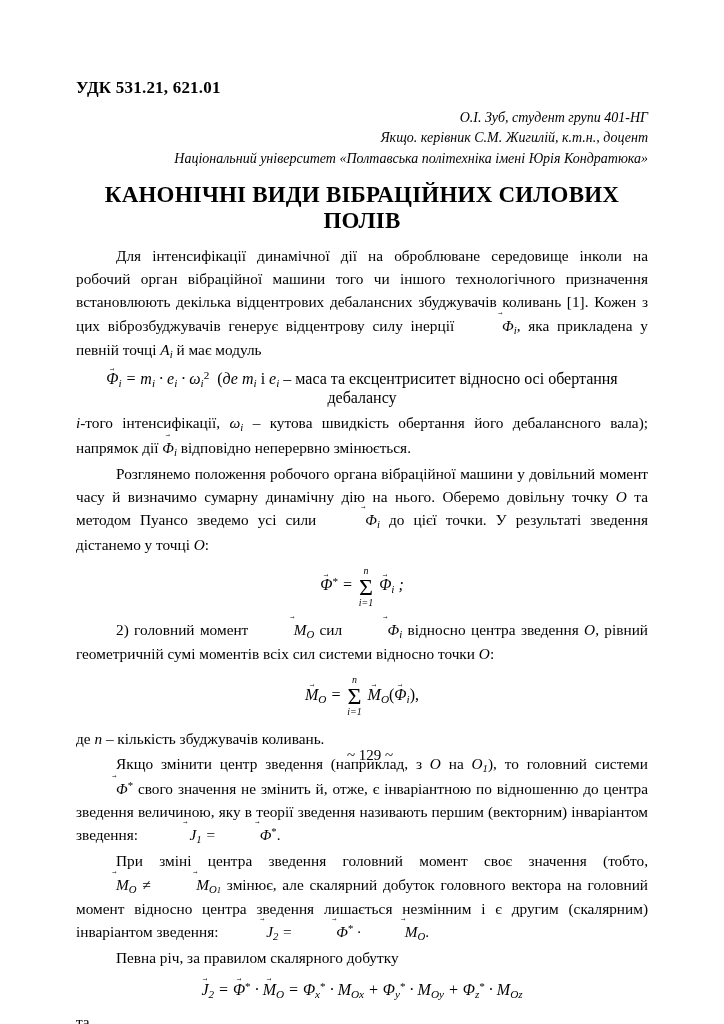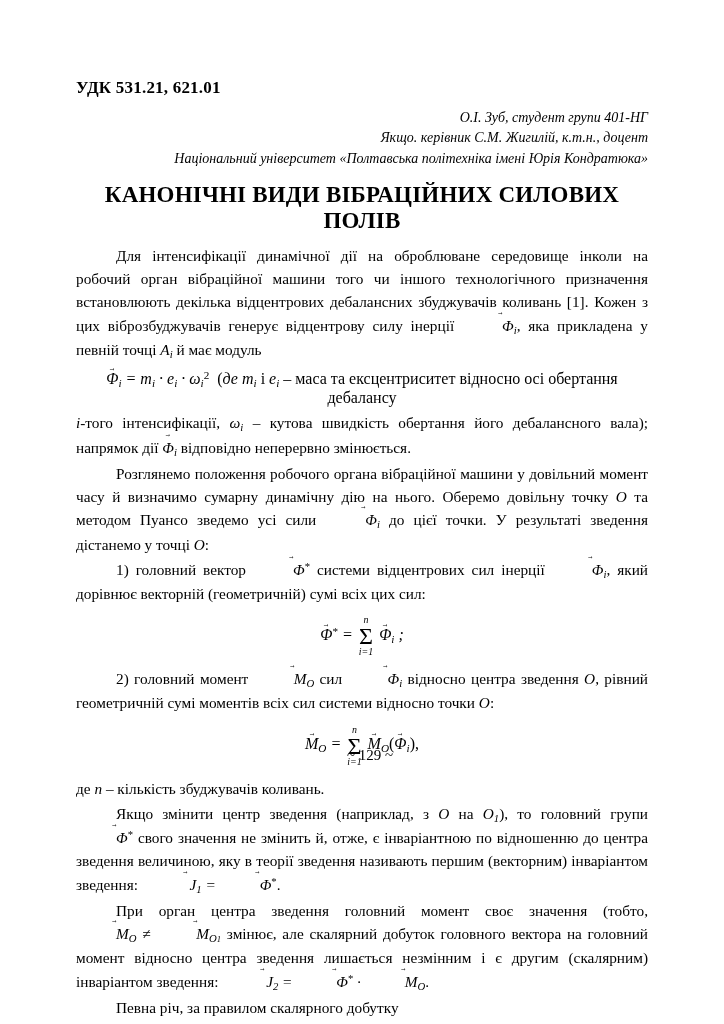--- a/index.html
+++ b/index.html
@@ -157,26 +157,20 @@
 
   <p class="body">
     <span>Розглянемо положення робочого органа вібраційної машини у довільний момент часу й визначимо сумарну динамічну дію на нього. Оберемо довільну точку</span>
     <span class="inline-math">O</span>
     <span>та методом Пуансо зведемо усі сили</span>
     <span class="inline-math"><span class="vec">Φ</span><span class="sub">i</span></span>
     <span>до цієї точки. У результаті зведення дістанемо у точці</span>
     <span class="inline-math">O</span><span>:</span>
   </p>
 
-  <p class="body">
-    <span>1) головний вектор</span>
-    <span class="inline-math"><span class="vec">Φ</span><span class="sup">*</span></span>
-    <span>системи відцентрових сил інерції</span>
-    <span class="inline-math"><span class="vec">Φ</span><span class="sub">i</span></span><span>, який дорівнює векторній (геометричній) сумі всіх цих сил:</span>
-  </p>
 
   <div class="formula tall">
     <span class="inline-math"><span class="vec">Φ</span><span class="sup">*</span> =
       <span class="sumblk"><span class="lim">n</span><span class="sig">Σ</span><span class="lim">i=1</span></span>
       <span class="vec">Φ</span><span class="sub">i</span> ;</span>
   </div>
 
   <p class="body">
     <span>2) головний момент</span>
     <span class="inline-math"><span class="vec">M</span><span class="sub">O</span></span>
@@ -196,28 +190,28 @@
   <p class="body noindent">
     <span>де</span>
     <span class="inline-math">n</span>
     <span>– кількість збуджувачів коливань.</span>
   </p>
 
   <p class="body">
     <span>Якщо змінити центр зведення (наприклад, з</span>
     <span class="inline-math">O</span>
     <span>на</span>
-    <span class="inline-math">O<span class="sub">1</span></span><span>), то головний групи</span>
+    <span class="inline-math">O<span class="sub">1</span></span><span>), то головний системи</span>
     <span class="inline-math"><span class="vec">Φ</span><span class="sup">*</span></span>
     <span>свого значення не змінить й, отже, є інваріантною по відношенню до центра зведення величиною, яку в теорії зведення називають першим (векторним) інваріантом зведення:</span>
     <span class="inline-math">&nbsp;&nbsp;<span class="vec">J</span><span class="sub">1</span> = <span class="vec">Φ</span><span class="sup">*</span></span><span>.</span>
   </p>
 
   <p class="body">
-    <span>При орган центра зведення головний момент своє значення (тобто,</span>
+    <span>При зміні центра зведення головний момент своє значення (тобто,</span>
     <span class="inline-math"><span class="vec">M</span><span class="sub">O</span> <span style="font-style:normal;">≠</span> <span class="vec">M</span><span class="sub">O<span style="font-size:0.8em;">1</span></span></span>
     <span>змінює, але скалярний добуток головного вектора на головний момент відносно центра зведення лишається незмінним і є другим (скалярним) інваріантом зведення:</span>
     <span class="inline-math">&nbsp;<span class="vec">J</span><span class="sub">2</span> = <span class="vec">Φ</span><span class="sup">*</span> · <span class="vec">M</span><span class="sub">O</span></span><span>.</span>
   </p>
 
   <p class="body">Певна річ, за правилом скалярного добутку</p>
 
   <div class="formula tall">
     <span class="inline-math"><span class="vec">J</span><span class="sub">2</span> = <span class="vec">Φ</span><span class="sup">*</span> · <span class="vec">M</span><span class="sub">O</span> = Φ<span class="sub">x</span><span class="sup">*</span> · M<span class="sub">Ox</span> + Φ<span class="sub">y</span><span class="sup">*</span> · M<span class="sub">Oy</span> + Φ<span class="sub">z</span><span class="sup">*</span> · M<span class="sub">Oz</span></span>
   </div>

